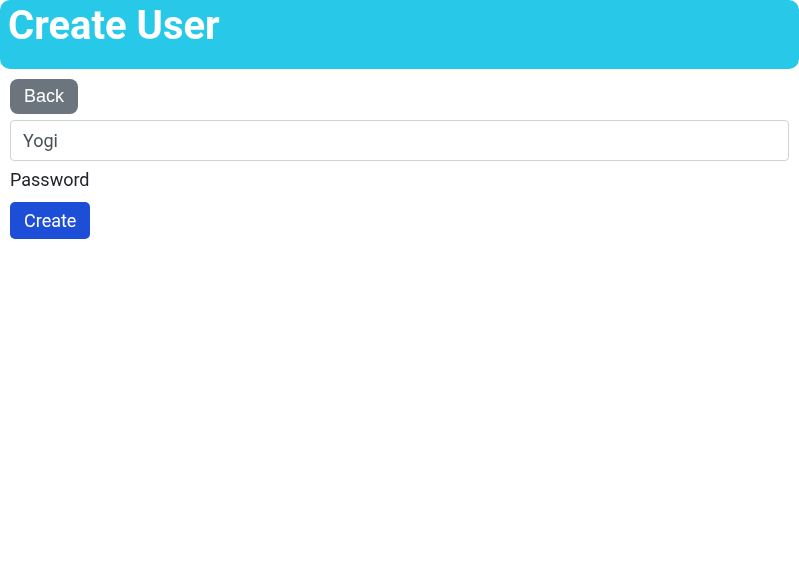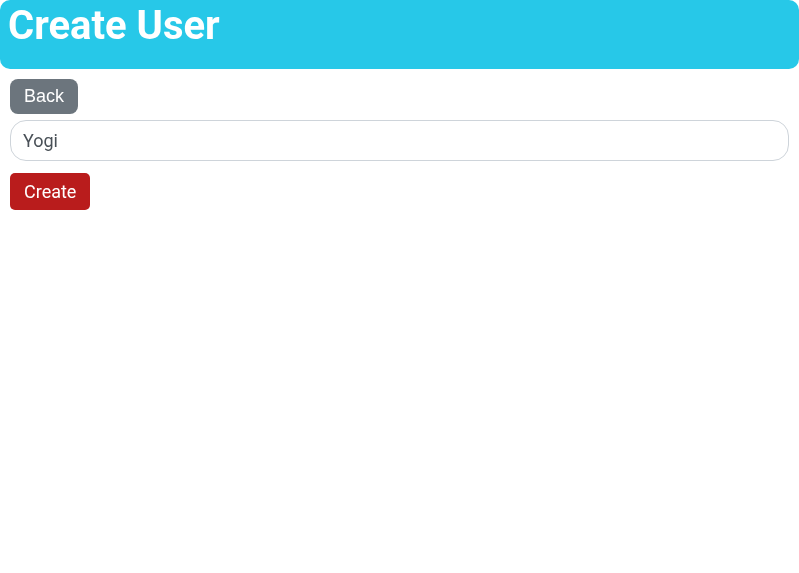--- a/index.html
+++ b/index.html
@@ -53,28 +53,28 @@
       display: block;
       font-size: 18px;
       color: #212529;
       margin-bottom: 4px;
     }
     .form-input {
       width: 100%;
       padding: 9px 12px;
       font-size: 18px;
       border: 1px solid #ced4da;
-      border-radius: 16px;
+      border-radius: 4px;
       font-family: inherit;
       color: #495057;
       background: #ffffff;
     }
     .create-btn {
       display: inline-block;
-      background: #b91c1c;
+      background: #1d4ed8;
       color: #ffffff;
       border: none;
       padding: 8px 14px;
       font-size: 18px;
       border-radius: 5px;
       cursor: pointer;
       font-family: inherit;
       margin-top: 4px;
     }
   </style>
@@ -89,17 +89,18 @@
 
   <button class="back-btn">Back</button>
 
 
   <div class="form-group">
     <input type="text" class="form-input" value="Yogi" style="">
   </div>
 
 
   <div class="form-group">
+    <label class="form-label">Password</label>
   </div>
 
   <button class="create-btn">Create</button>
 
 </div>
 
 </body></html>

